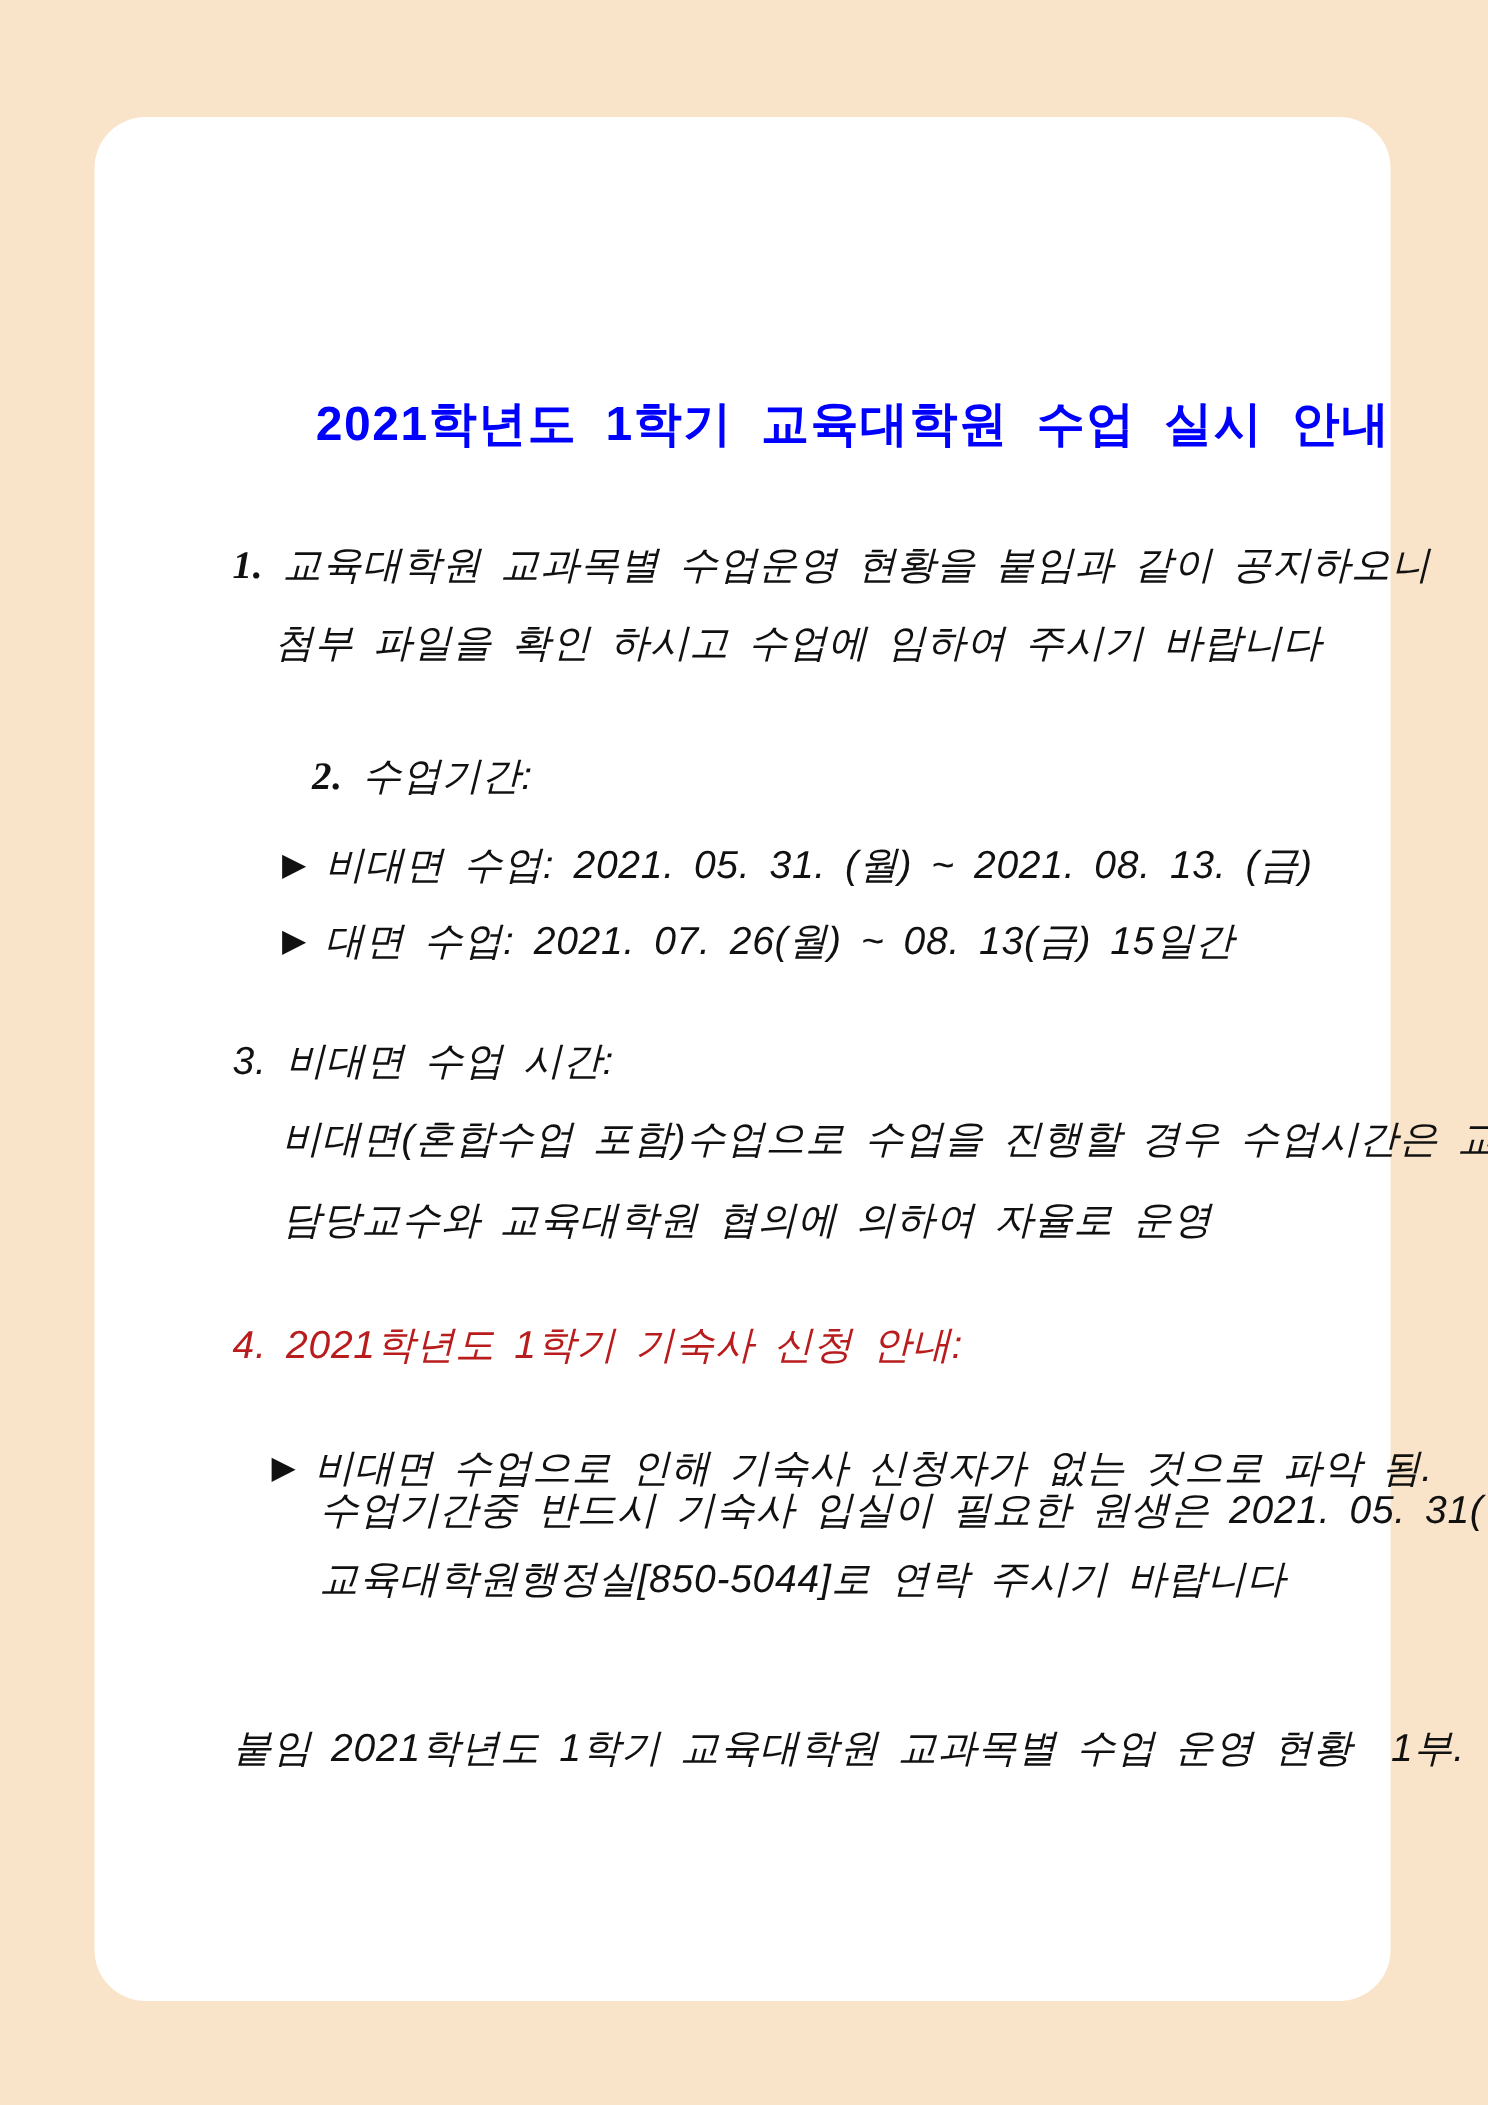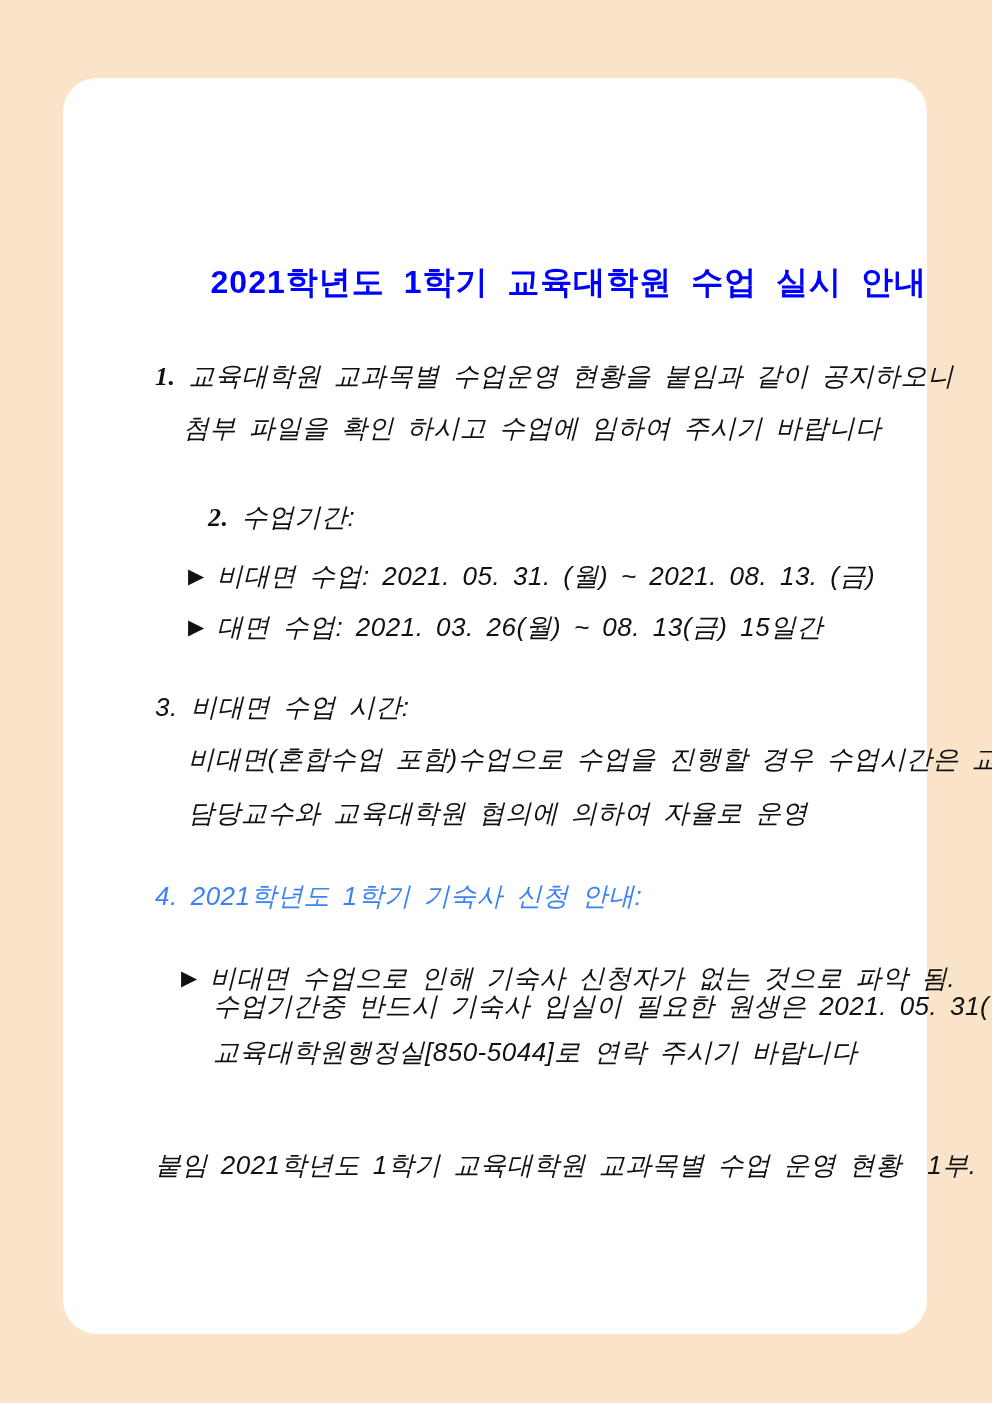--- a/index.html
+++ b/index.html
@@ -42,21 +42,21 @@
     margin: 0;
     font-size: 26px;
     line-height: 1.2;
     color: #111111;
     letter-spacing: 0.5px;
     word-spacing: 5px;
     white-space: pre;
     font-style: italic;
   }
   .blue {
-    color: #3b82f6;
+    color: #b91c1c;
   }
   .num {
     display: inline-block;
     margin-right: 13px;
   }
   .serifnum {
     font-family: "Liberation Serif", "DejaVu Serif", serif;
     font-weight: bold;
   }
   .bullet {
@@ -72,21 +72,21 @@
 
 <div class="card">
 
   <h1 class="doc-title">2021학년도 1학기 교육대학원 수업 실시 안내</h1>
 
   <p class="line" style="left:92px; top:283px;"><span class="num serifnum">1.</span><span>교육대학원 교과목별 수업운영 현황을 붙임과 같이 공지하오니</span></p>
   <p class="line" style="left:120px; top:335px;"><span>첨부 파일을 확인 하시고 수업에 임하여 주시기 바랍니다</span></p>
 
   <p class="line" style="left:105px; top:424px;margin-left:40px;"><span class="num serifnum">2.</span><span>수업기간:</span></p>
   <p class="line" style="left:125px; top:483px;"><span class="bullet">▶</span><span>비대면 수업: 2021. 05. 31. (월) ~ 2021. 08. 13. (금)</span></p>
-  <p class="line" style="left:125px; top:534px;"><span class="bullet">▶</span><span>대면 수업: 2021. 03. 26(월) ~ 08. 13(금) 15일간</span></p>
+  <p class="line" style="left:125px; top:534px;"><span class="bullet">▶</span><span>대면 수업: 2021. 07. 26(월) ~ 08. 13(금) 15일간</span></p>
 
   <p class="line" style="left:92px; top:614px;"><span class="num">3.</span><span>비대면 수업 시간:</span></p>
   <p class="line" style="left:125px; top:666px;"><span>비대면(혼합수업 포함)수업으로 수업을 진행할 경우 수업시간은 교과목</span></p>
   <p class="line" style="left:125px; top:720px;"><span>담당교수와 교육대학원 협의에 의하여 자율로 운영</span></p>
 
   <p class="line blue" style="left:92px; top:803px;"><span class="num">4.</span><span>2021학년도 1학기 기숙사 신청 안내:</span></p>
   <p class="line" style="left:118px; top:857px;margin-top:28px;"><span class="bullet">▶</span><span>비대면 수업으로 인해 기숙사 신청자가 없는 것으로 파악 됨.</span></p>
   <p class="line" style="left:150px; top:913px;"><span>수업기간중 반드시 기숙사 입실이 필요한 원생은 2021. 05. 31(월)까지</span></p>
   <p class="line" style="left:150px; top:959px;"><span>교육대학원행정실[850-5044]로 연락 주시기 바랍니다</span></p>
 

